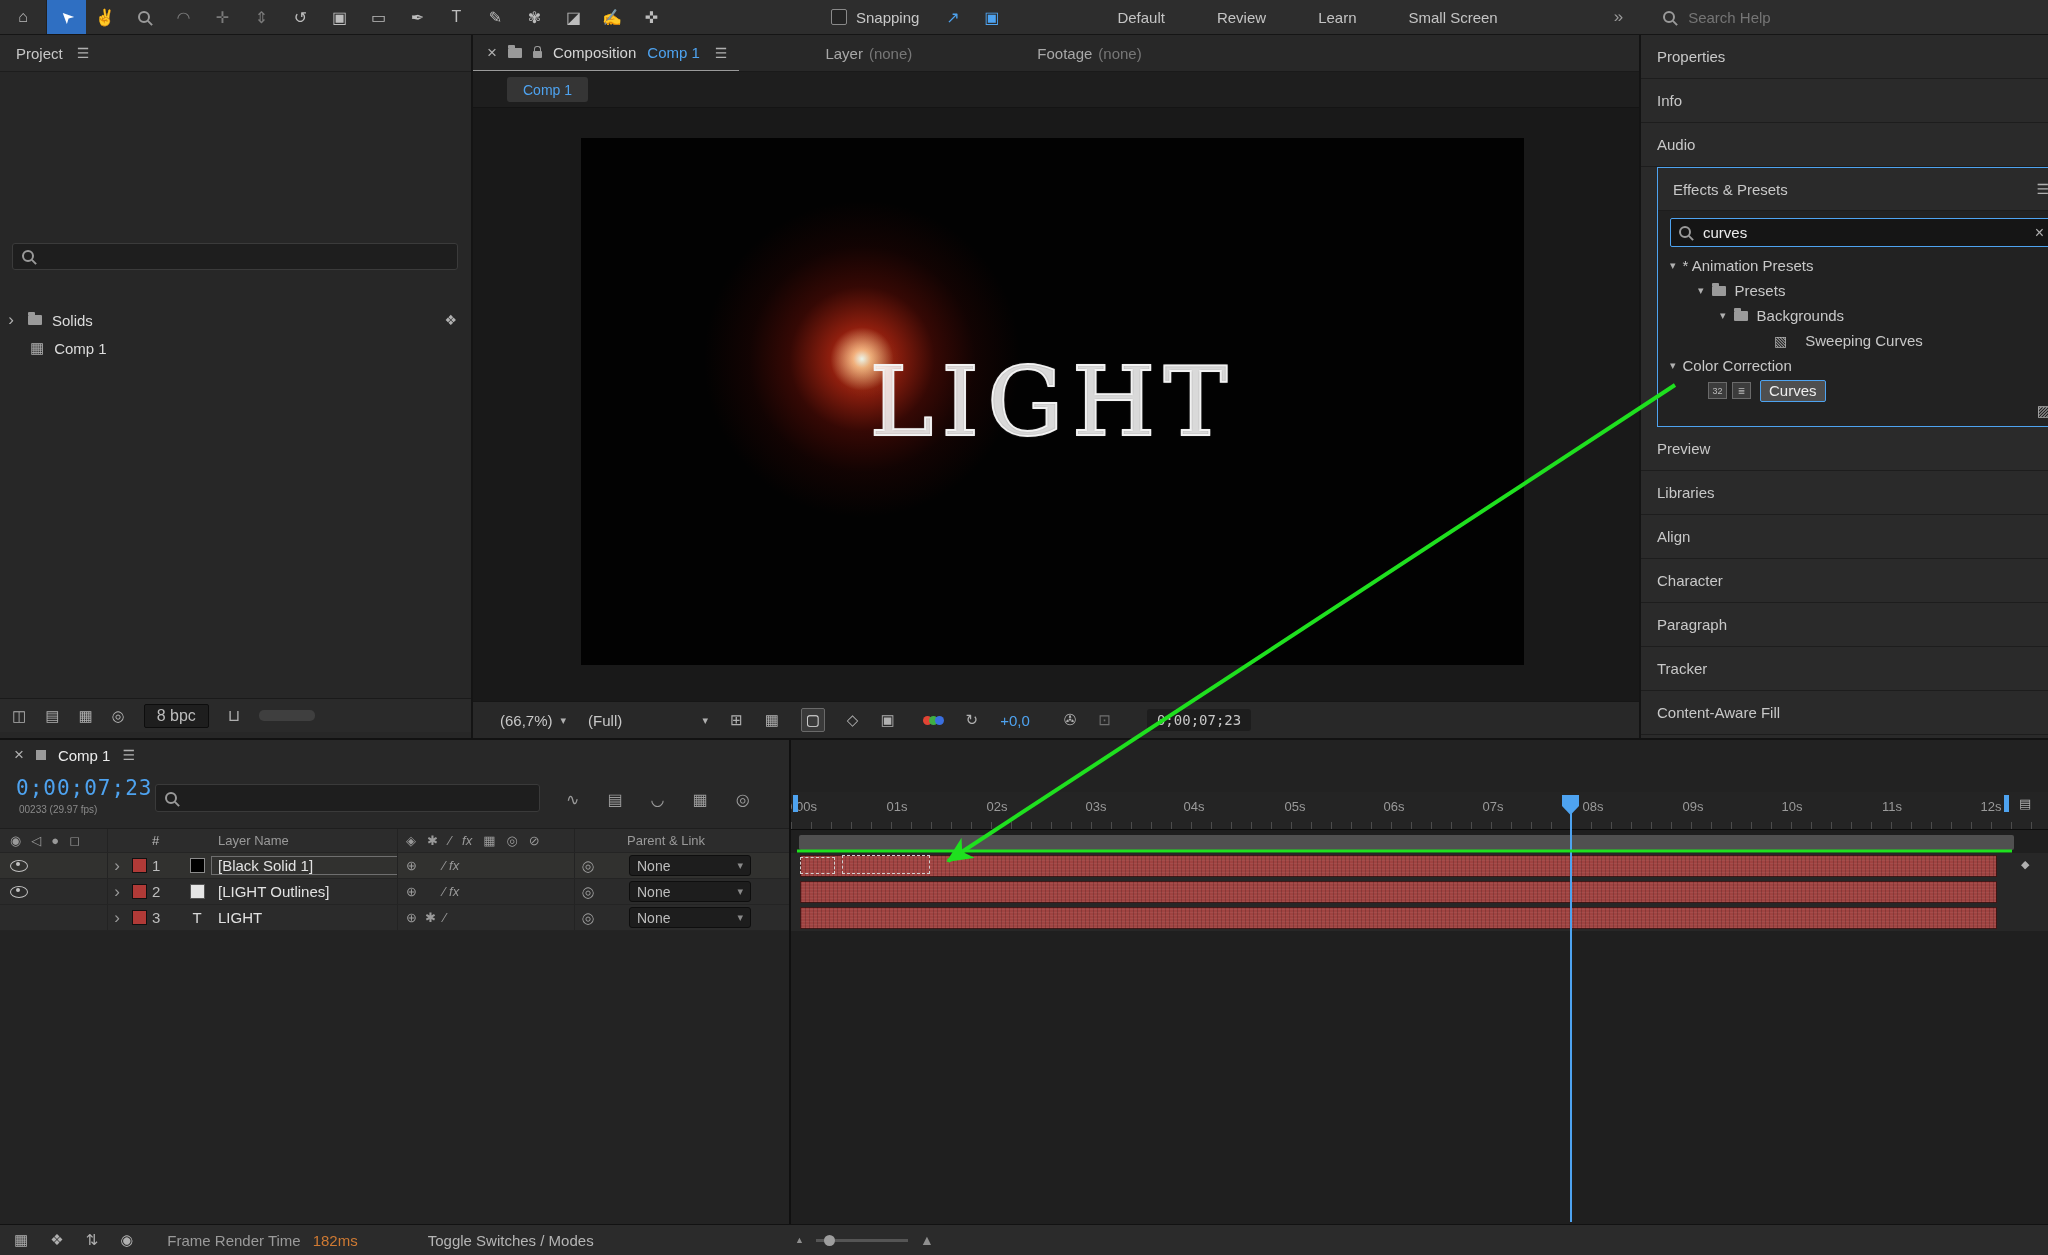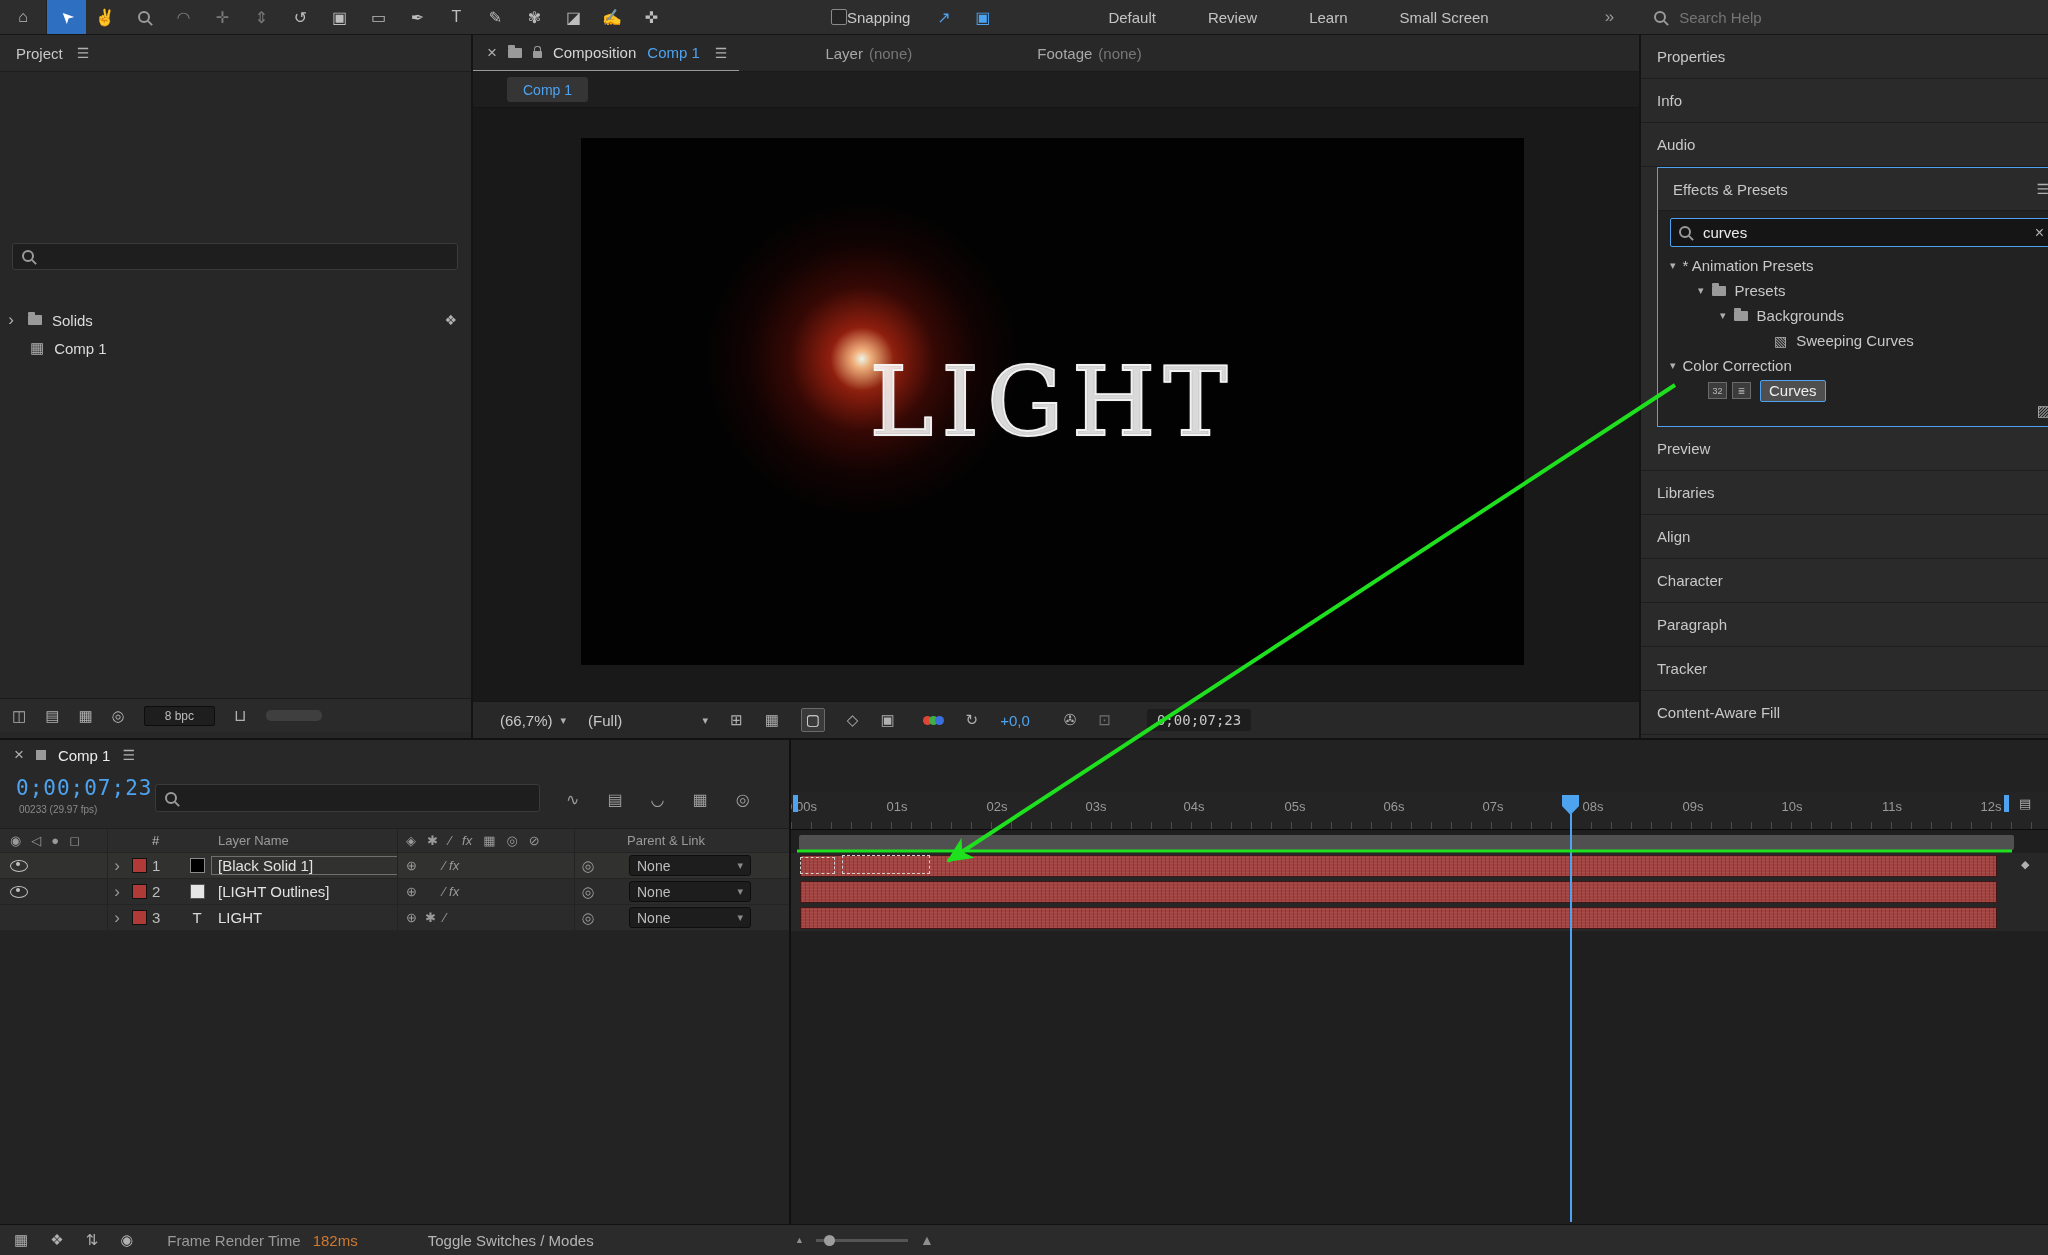--- a/index.html
+++ b/index.html
@@ -74,21 +74,21 @@
     <span class="tb-tool">▣</span>
     <span class="tb-tool">▭</span>
     <span class="tb-tool">✒</span>
     <span class="tb-tool">T</span>
     <span class="tb-tool">✎</span>
     <span class="tb-tool">✾</span>
     <span class="tb-tool">◪</span>
     <span class="tb-tool">✍</span>
     <span class="tb-tool">✜</span>
 
-    <span style="margin-left:160px;display:flex;align-items:center;">
+    <span style="margin-left:160px;display:flex;align-items:center;gap:9px">
       <span class="chk"></span>
       <span>Snapping</span>
     </span>
     <span class="tb-tool" style="color:#4ea3f0;margin-left:14px">↗</span>
     <span class="tb-tool" style="color:#4ea3f0">▣</span>
 
     <span style="margin-left:80px;display:flex;align-items:center">
       <span class="ws">Default</span>
       <span class="ws">Review</span>
       <span class="ws">Learn</span>
@@ -118,21 +118,21 @@
     <div class="abs" style="left:0;top:299px;width:100%;height:28px;display:flex;align-items:center">
       <span style="width:30px"></span>
       <span class="glyph" style="font-size:15px">▦</span>
       <span style="margin-left:10px;color:#dcdcdc">Comp 1</span>
     </div>
     <div class="abs" style="left:0;top:663px;width:100%;height:34px;background:#2a2a2a;border-top:1px solid #1a1a1a;display:flex;align-items:center;gap:19px;padding-left:12px;box-sizing:border-box">
       <span class="glyph">◫</span>
       <span class="glyph">▤</span>
       <span class="glyph">▦</span>
       <span class="glyph">◎</span>
-      <span style="background:#1e1e1e;border:1px solid #0d0d0d;border-radius:2px;padding:2px 20px;font-size:12px;color:#bdbdbd">8 bpc</span>
+      <span style="background:#1e1e1e;border:1px solid #0d0d0d;border-radius:2px;padding:2px 12px;font-size:16px;color:#bdbdbd">8 bpc</span>
       <span class="glyph" style="font-size:16px">⊔</span>
       <span style="width:56px;height:11px;background:#3f3f3f;border-radius:5px"></span>
     </div>
   </div>
 
   <div class="abs" style="left:473px;top:35px;width:1166px;height:703px;background:#191919">
     <div style="height:37px;background:#282828;border-bottom:1px solid #1a1a1a;display:flex;align-items:center;box-sizing:border-box">
       <span style="display:flex;align-items:center;gap:11px;height:36px;padding:0 12px 0 14px;border-bottom:1px solid #9a9a9a;box-sizing:border-box">
         <span class="glyph" style="font-size:17px">×</span>
         <span class="folderic"></span>
@@ -219,21 +219,21 @@
         <span class="folderic" style="margin-left:8px"></span>
         <span style="margin-left:9px">Presets</span>
       </div>
       <div class="tree-row" style="top:135px;padding-left:62px">
         <span class="glyph" style="font-size:11px">▾</span>
         <span class="folderic" style="margin-left:8px"></span>
         <span style="margin-left:9px">Backgrounds</span>
       </div>
       <div class="tree-row" style="top:160px;padding-left:116px">
         <span class="glyph" style="font-size:14px">▧</span>
-        <span style="margin-left:9px">Sweeping Curves</span>
+        <span style="margin-left:18px">Sweeping Curves</span>
       </div>
       <div class="tree-row" style="top:185px;padding-left:12px">
         <span class="glyph" style="font-size:11px">▾</span>
         <span style="margin-left:7px">Color Correction</span>
       </div>
       <div class="tree-row" style="top:210px;padding-left:50px">
         <span class="badge">32</span>
         <span class="badge" style="margin-left:5px">≣</span>
         <span class="sel-effect" style="margin-left:9px">Curves</span>
       </div>

